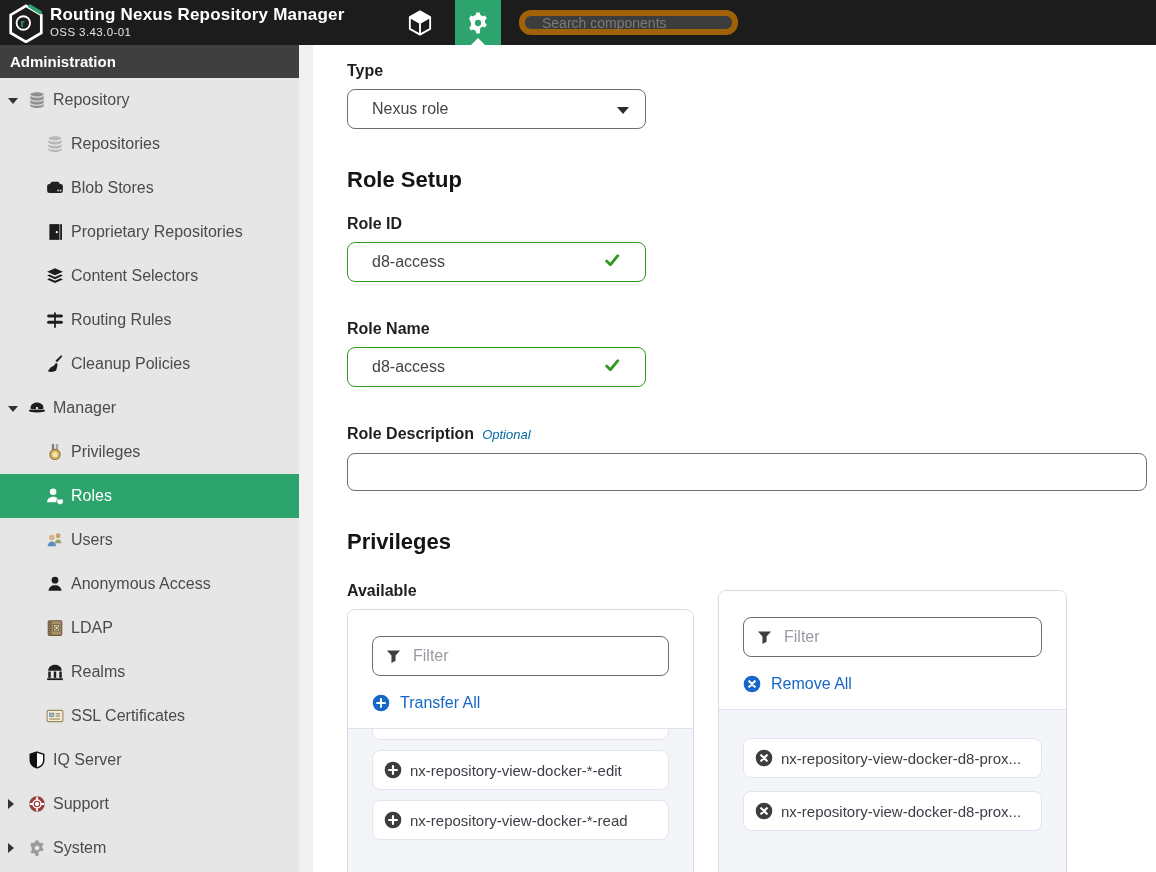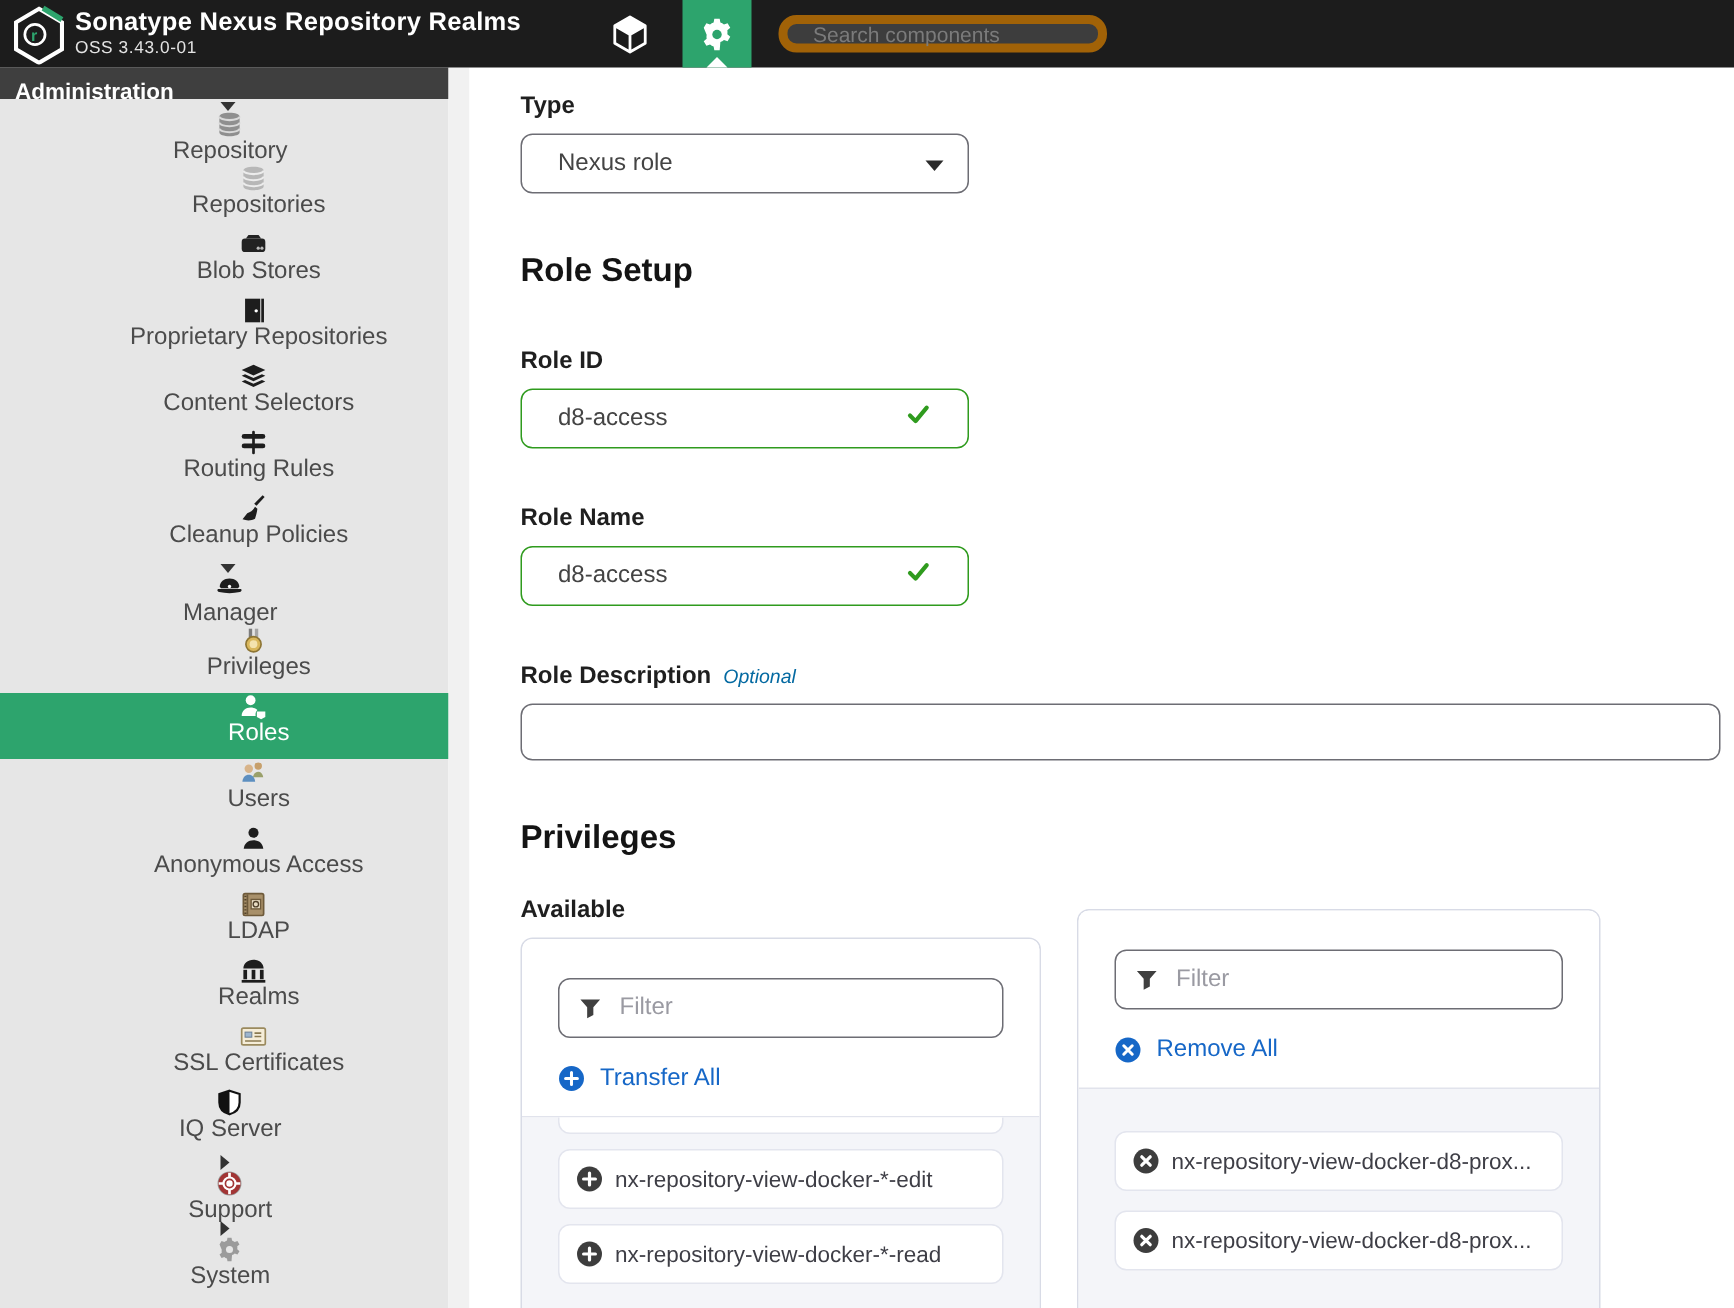--- a/index.html
+++ b/index.html
@@ -17,22 +17,22 @@
   .brand-sub { font-size:11.5px; color:#e4e4e4; letter-spacing:.4px; margin-top:1px; }
   .hdr-cube { position:absolute; left:404px; top:8px; width:32px; height:30px; display:flex; align-items:center; justify-content:center; cursor:pointer; }
   .hdr-admin { position:absolute; left:455px; top:0; width:46px; height:45px; background:#2da46d; display:flex; align-items:center; justify-content:center; }
   .hdr-admin::after { content:""; position:absolute; bottom:0; left:16px; border-left:7px solid transparent; border-right:7px solid transparent; border-bottom:7px solid #fff; }
   .searchbox { position:absolute; left:519px; top:10px; width:219px; height:25px; background:#3d3d3d; border:6px solid #a16207; border-radius:12px; display:flex; align-items:center; padding:0 8px; }
   .searchbox input { flex:1; background:transparent; border:none; outline:none; color:#cfcfcf; font-size:14px; margin-left:7px; font-family:"Liberation Sans",sans-serif; }
   .searchbox input::placeholder { color:#7b7b7b; }
 
   
   .sidebar { position:absolute; left:0; top:45px; width:299px; bottom:0; background:#e6e6e6; }
-  .admin-hdr { height:21px; background:#3f3f3f; color:#fff; font-weight:bold; font-size:15px; line-height:33px; padding-left:10px; }
-  .nav-row { height:44px; display:flex; align-items:center; cursor:pointer; color:#4b4b4b; font-size:16px;flex-direction:column; }
+  .admin-hdr { height:33px; background:#3f3f3f; color:#fff; font-weight:bold; font-size:15px; line-height:33px; padding-left:10px; }
+  .nav-row { height:44px; display:flex; align-items:center; cursor:pointer; color:#4b4b4b; font-size:16px; }
   .nav-row.lvl1 { padding-left:8px; }
   .nav-row.lvl2 { padding-left:46px; }
   .caret { width:14px; display:inline-flex; }
   .caret.down::before { content:""; border-left:5px solid transparent; border-right:5px solid transparent; border-top:6px solid #333; margin-top:2px; }
   .caret.right::before { content:""; border-top:5px solid transparent; border-bottom:5px solid transparent; border-left:6px solid #333; }
   .ic { width:18px; height:18px; display:inline-flex; align-items:center; justify-content:center; margin-right:7px; flex:none; }
   .lvl1 .ic { margin-left:6px; }
   .nav-row.selected { background:#2da46d; color:#fff; }
   .gutter { position:absolute; left:299px; top:45px; width:14px; bottom:0; background:#f1f1f1; }
 
@@ -42,21 +42,21 @@
   .hint { font-style:italic; font-weight:normal; font-size:13px; color:#0369a1; margin-left:8px; }
   .h1 { font-size:22px; font-weight:bold; color:#141414; }
   .control { margin-top:9px; height:40px; border:1px solid #6d6d74; border-radius:8px; background:#fff;
              display:flex; align-items:center; padding:0 24px; font-size:16px; color:#444; width:299px; position:relative; }
   .control.valid { border-color:#2f9b1e; }
   .control input { border:none; outline:none; flex:1; font-size:16px; color:#444; font-family:"Liberation Sans",sans-serif; background:transparent; padding:0; }
   .select-caret { position:absolute; right:16px; top:17px; border-left:6px solid transparent; border-right:6px solid transparent; border-top:7px solid #2b2b2b; }
   .check { flex:none; margin-left:8px; }
   .wide { width:800px; height:38px; }
 
-  .mt27 { margin-top:38px; } .mt37 { margin-top:37px; } .mt38 { margin-top:38px; }
+  .mt27 { margin-top:21px; } .mt37 { margin-top:37px; } .mt38 { margin-top:38px; }
 
   .cols { display:flex; gap:24px; margin-top:26px; }
   .col-a { width:347px; } .col-g { width:349px; }
   .panel { margin-top:9px; border:1px solid #d8dbe6; border-radius:8px; height:430px; display:flex; flex-direction:column; overflow:hidden; background:#fff; }
   .panel-head { padding:26px 24px 16px; border-bottom:1px solid #e1e3ec; background:#fff; }
   .filter { height:40px; border:1px solid #6d6d74; border-radius:8px; display:flex; align-items:center; padding:0 13px; }
   .filter input { border:none; outline:none; flex:1; margin-left:10px; font-size:16px; color:#444; font-family:"Liberation Sans",sans-serif; }
   .filter input::placeholder { color:#9a9aa2; }
   .bulk { margin-top:18px; display:flex; align-items:center; gap:10px; color:#1667c7; font-size:16px; cursor:pointer; width:max-content; }
   .list { flex:1; background:#f4f5f9; padding:0 24px; overflow:hidden; }
@@ -75,21 +75,21 @@
 <div class="topbar">
   <span class="logo">
     <svg width="36" height="40" viewBox="0 0 40 42">
       <polygon points="20,2 37,12 37,32 20,42 3,32 3,12" fill="none" stroke="#fff" stroke-width="3"></polygon>
       <path d="M23 1.5 L37 10" stroke="#2da46d" stroke-width="4" fill="none"></path>
       <circle cx="17" cy="21" r="7.5" fill="none" stroke="#fff" stroke-width="2"></circle>
       <text x="14" y="25.5" font-size="12" font-weight="bold" fill="#2da46d" font-family="Liberation Sans, sans-serif">r</text>
     </svg>
   </span>
   <div class="brand">
-    <div class="brand-title">Sonatype Nexus Repository Realms</div>
+    <div class="brand-title">Routing Nexus Repository Manager</div>
     <div class="brand-sub">OSS 3.43.0-01</div>
   </div>
   <span class="hdr-cube">
     <svg width="28" height="28" viewBox="0 0 24 24">
       <polygon points="12,2 20.7,7 12,12 3.3,7" fill="#fff"></polygon>
       <path d="M12 2l8.7 5v10L12 22l-8.7-5V7z M12 22V12 M3.3 7 12 12 M20.7 7 12 12" fill="none" stroke="#fff" stroke-width="1.6" stroke-linejoin="round"></path>
     </svg>
   </span>
   <span class="hdr-admin">
     <svg width="24" height="24" viewBox="0 0 16 16" fill="#fff">

